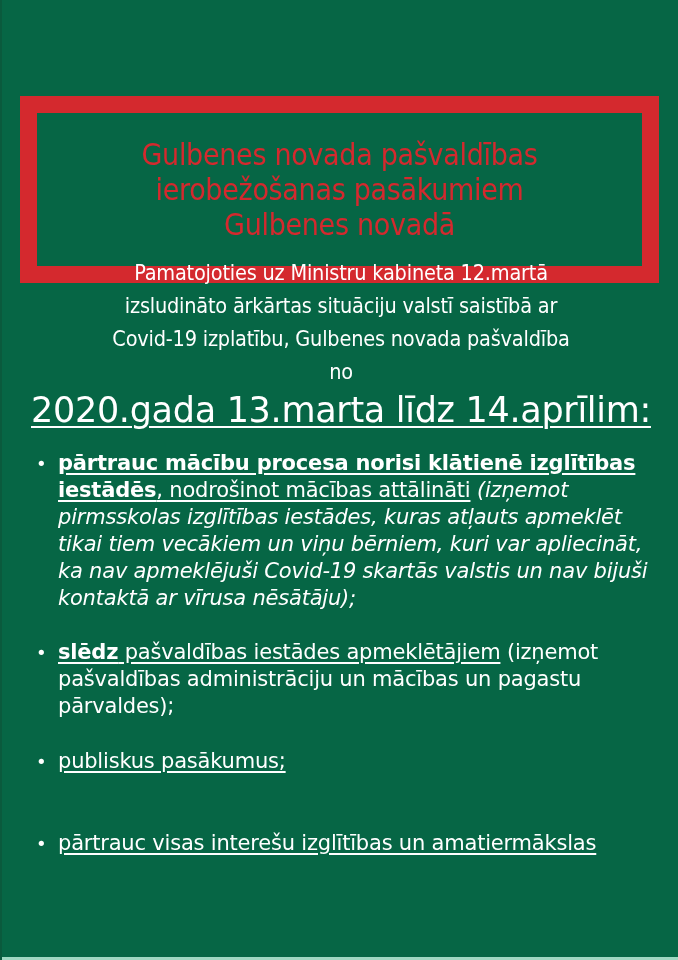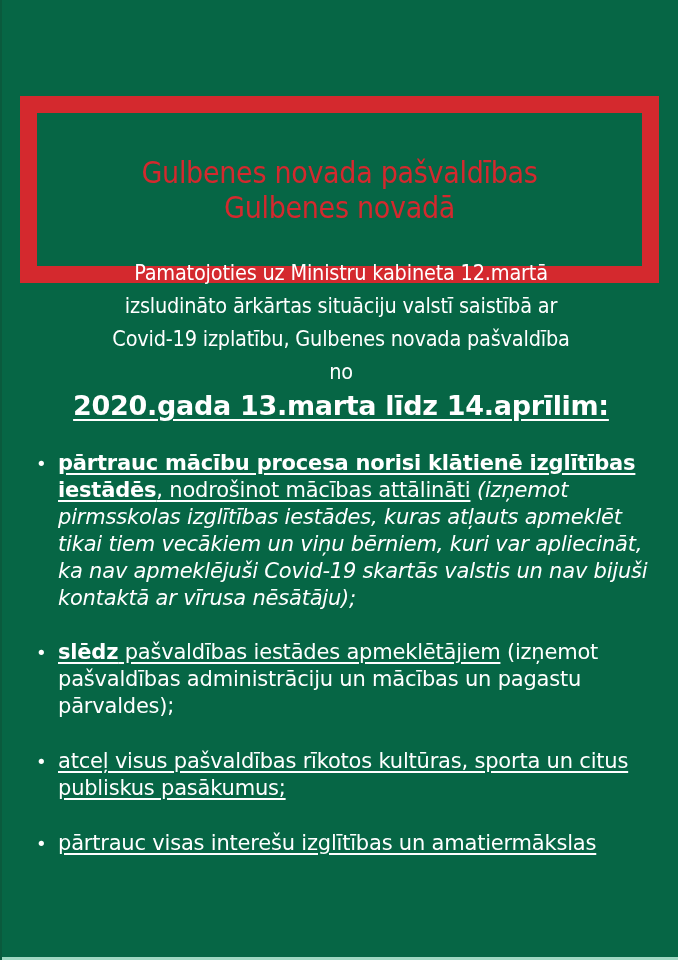--- a/index.html
+++ b/index.html
@@ -47,21 +47,21 @@
       line-height: 33px;
       white-space: nowrap;
       letter-spacing: -0.2px;
       font-stretch: condensed;
     }
     .date-line {
       position: absolute; left: 0; top: 390px; width: 678px;
       text-align: center;
     }
     .date-line span {
-      font-size: 27px; font-weight: bold;
+      font-size: 35px; font-weight: normal;
       text-decoration: underline; text-decoration-thickness: 2px;
       text-underline-offset: 4px;
       letter-spacing: -0.3px;
       white-space: nowrap;
     }
     .bullets {
       position: absolute; left: 0; top: 450px; width: 678px;
     }
     .bullet {
       position: absolute; left: 34px; width: 620px;
@@ -82,20 +82,21 @@
     .b { font-weight: bold; }
     .i { font-style: italic; }
   </style>
 </head>
 <body>
 
 <div class="page">
 
   <div class="title-box">
     <div class="title-line">Gulbenes novada pašvaldības</div>
+    <div class="title-line">ierobežošanas pasākumiem</div>
     <div class="title-line">Gulbenes novadā</div>
   </div>
 
   <div class="intro">
     <div class="intro-line">Pamatojoties uz Ministru kabineta 12.martā</div>
     <div class="intro-line">izsludināto ārkārtas situāciju valstī saistībā ar</div>
     <div class="intro-line">Covid-19 izplatību, Gulbenes novada pašvaldība</div>
     <div class="intro-line">no</div>
   </div>
 
@@ -114,21 +115,20 @@
         <div class="bullet-line"><span class="i">kontaktā ar vīrusa nēsātāju);</span></div>
       </div>
     <div class="bullet" style="top:189px;">
       <span class="bullet-dot">•</span>
     <div class="bullet-line"><span class="b u">slēdz</span><span class="u"> pašvaldības iestādes apmeklētājiem</span><span class=""> (izņemot</span></div>
         <div class="bullet-line"><span class="">pašvaldības administrāciju un mācības un pagastu</span></div>
         <div class="bullet-line"><span class="">pārvaldes);</span></div>
       </div>
     <div class="bullet" style="top:298px;">
       <span class="bullet-dot">•</span>
-    <div class="bullet-line"><span class="u">atceļ visus pašvaldības rīkotos kultūras, sporta un citus </span></div>
         <div class="bullet-line"><span class="u">publiskus pasākumus;</span></div>
       </div>
     <div class="bullet" style="top:380px;">
       <span class="bullet-dot">•</span>
     <div class="bullet-line"><span class="u">pārtrauc visas interešu izglītības un amatiermākslas </span></div>
       </div>
   </div>
 
   <div class="bottom-strip"></div>
 </div>

